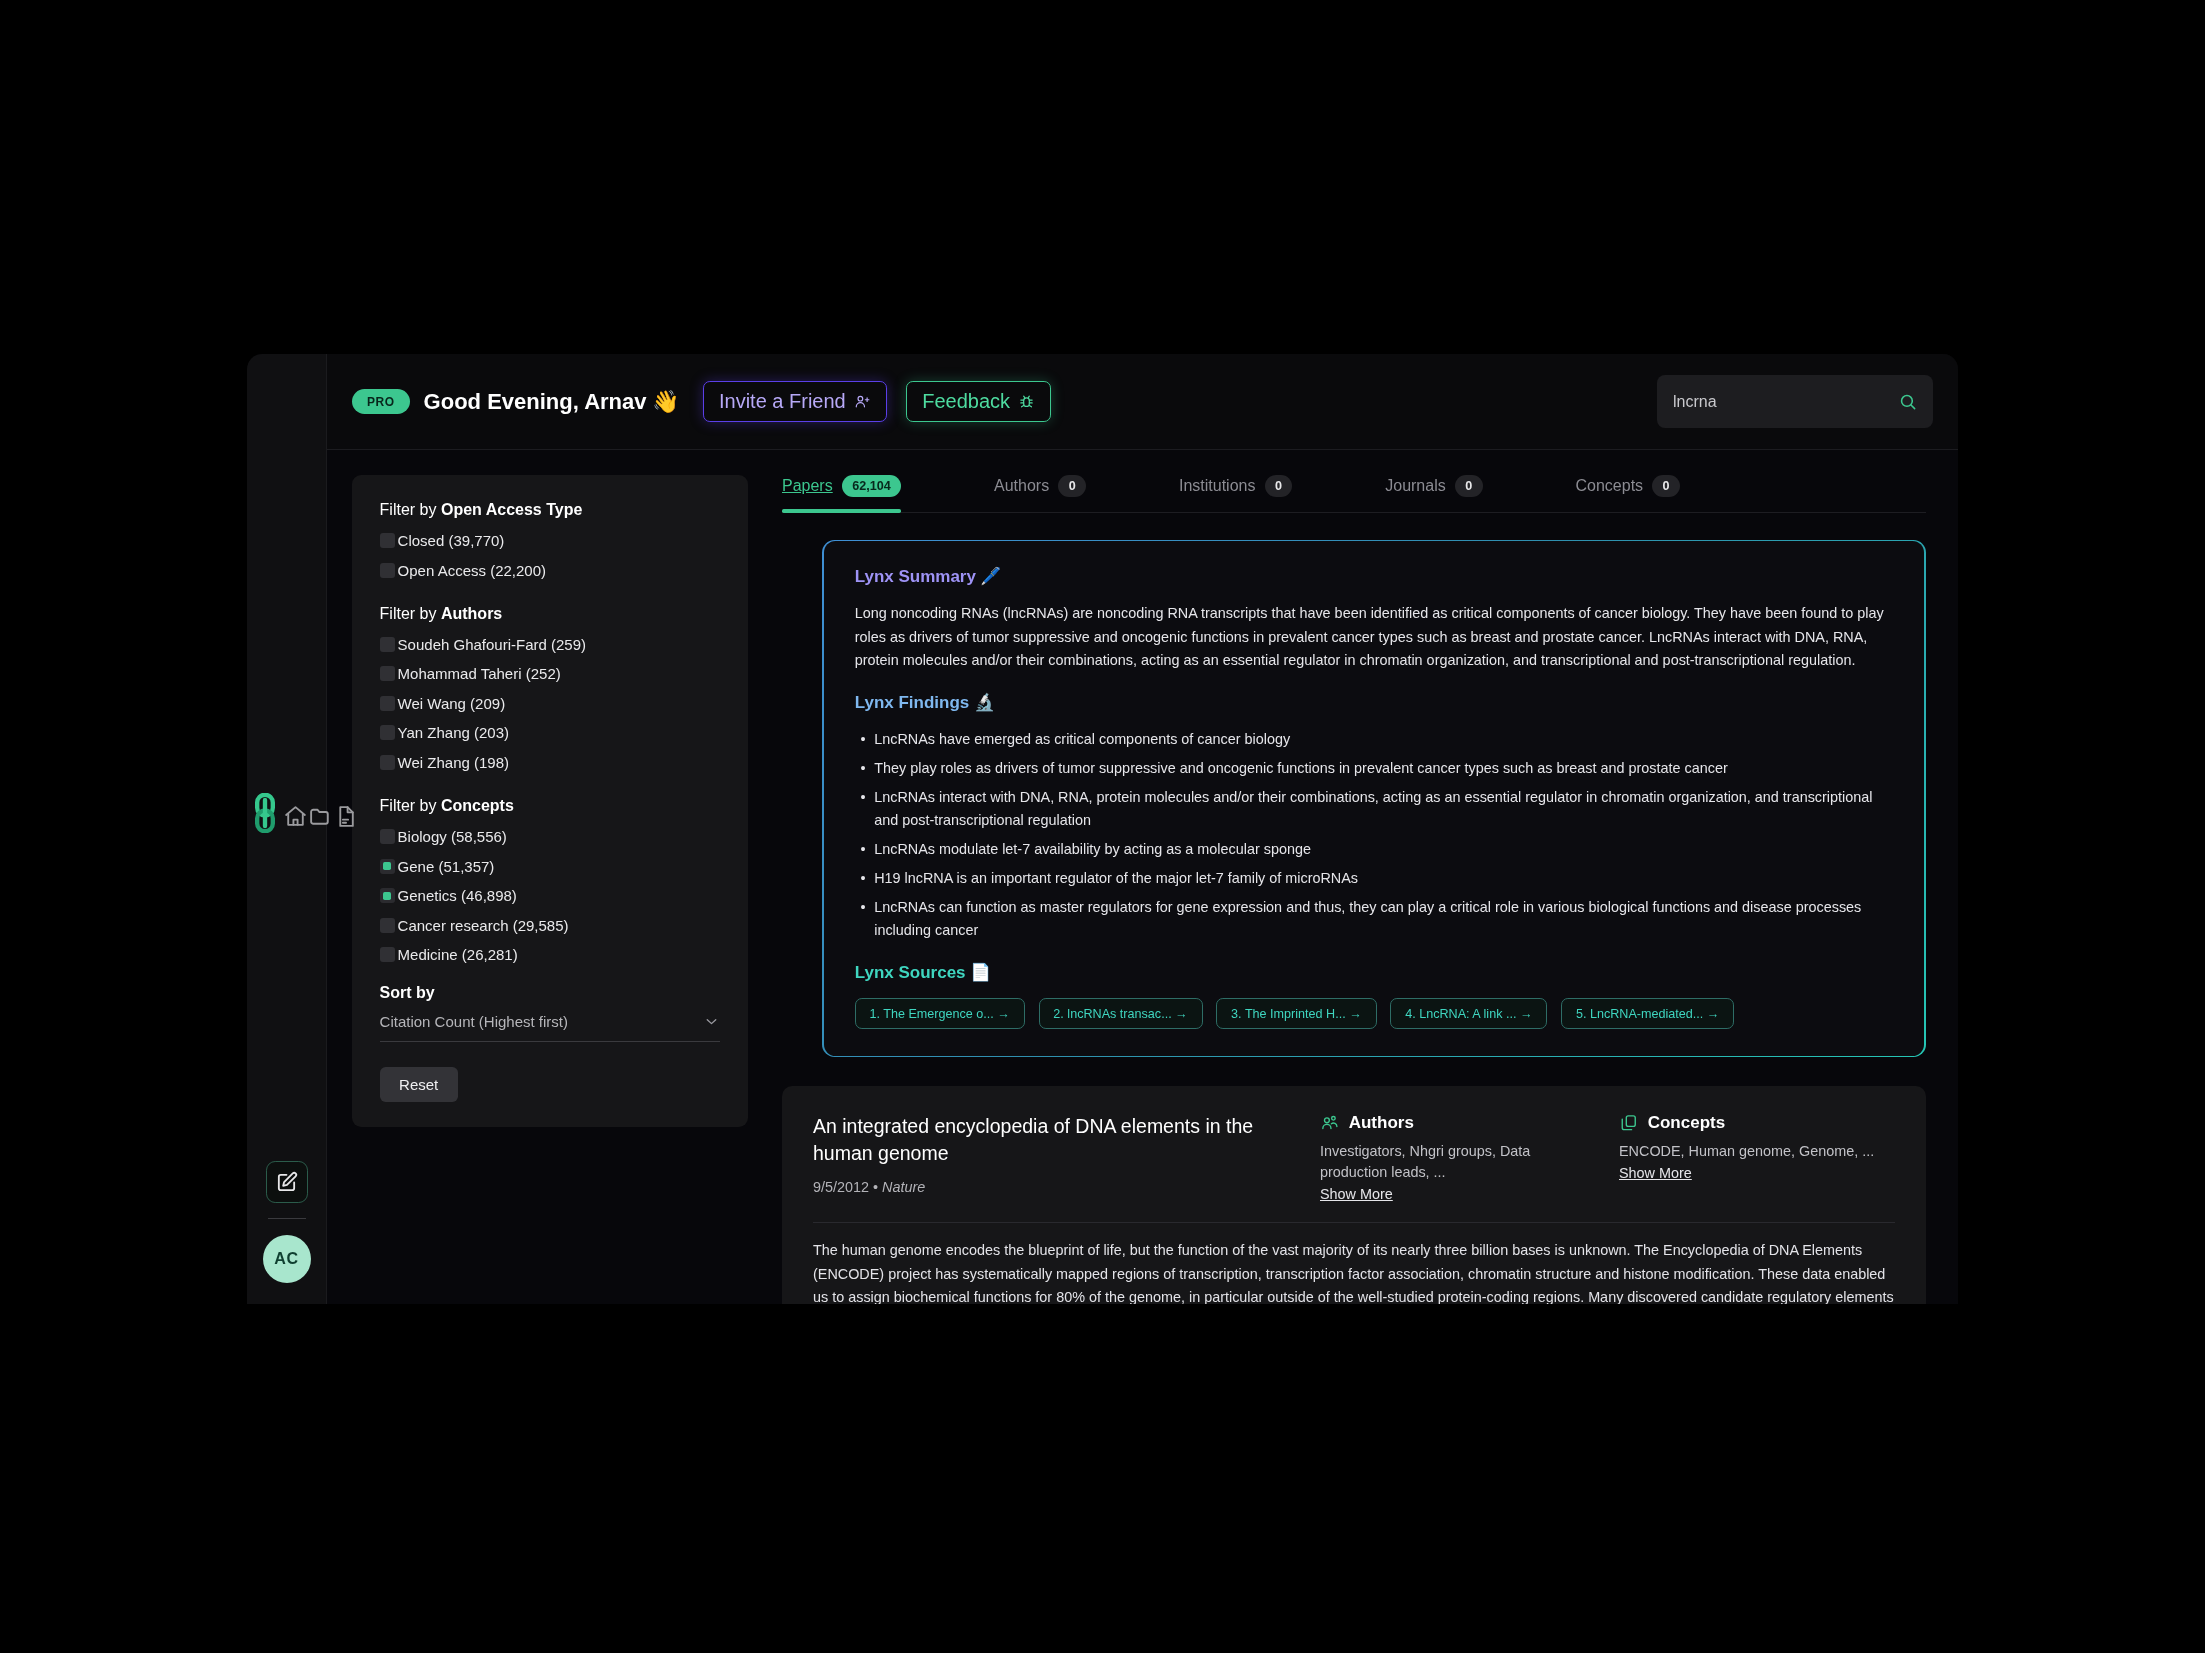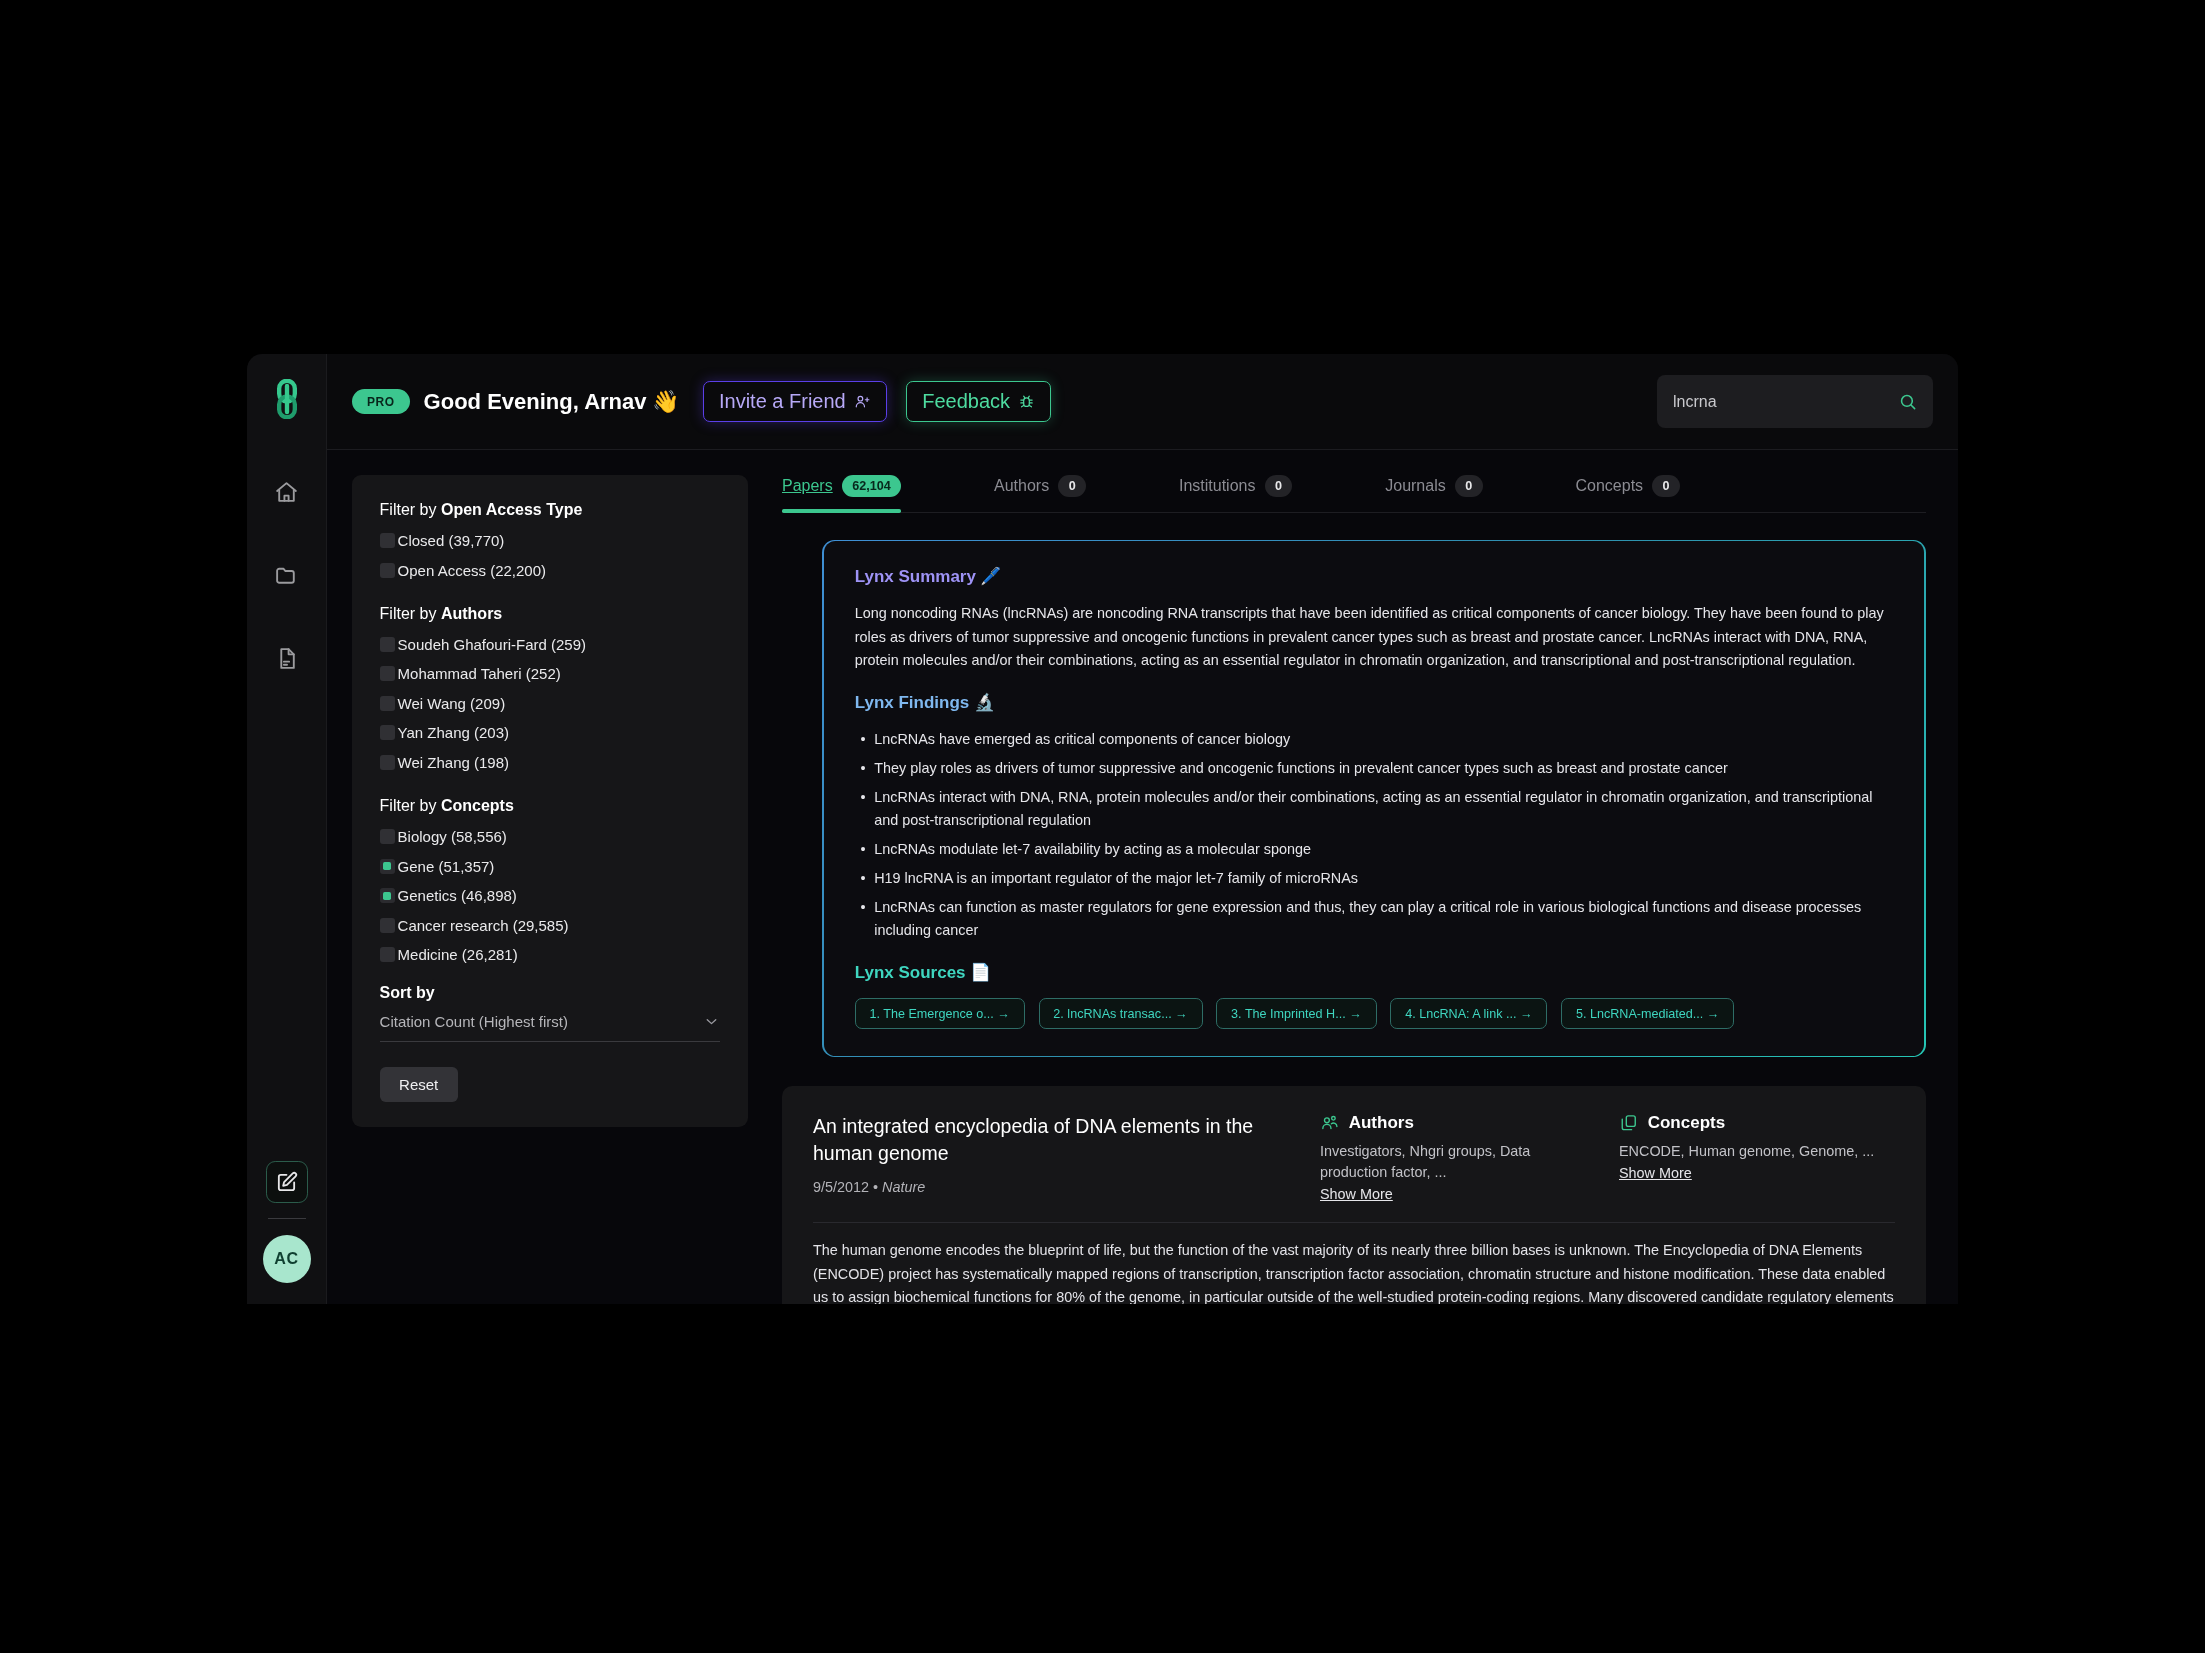--- a/index.html
+++ b/index.html
@@ -19,21 +19,21 @@
     border-radius: 15px 15px 0 0;
     display: flex;
     overflow: hidden;
   }
 
   
   #left-rail {
     width: 80px;
     background: #101012;
     border-right: 0.6px solid #1b1b1e;
-    display: flex; flex-direction: column;
+    display: flex; 
     align-items: center;
     padding-top: 25px;
     position: relative;
     border-radius: 15px 0 0 0;
   }
   .rail-logo { width: 36px; height: 40px; margin-bottom: 57px; }
   .rail-icon {
     width: 32px; height: 32px;
     margin-bottom: 51px;
     display: flex; align-items: center; justify-content: center;
@@ -492,21 +492,21 @@
                 <span>
                   <svg class="icon-svg" width="19.5" height="19.5" viewBox="0 0 24 24" fill="none" stroke="#3cc78f" stroke-width="1.7" stroke-linecap="round" stroke-linejoin="round">
                     <circle cx="8.5" cy="9" r="3"></circle>
                       <path d="M3.5 19a5 5 0 0 1 10 0"></path>
                     <circle cx="16.5" cy="6.5" r="2.2"></circle>
                       <path d="M14 13.2a4.3 4.3 0 0 1 6.8 3.5"></path>
                   </svg>
                 </span>
                 <span class="meta-head-text">Authors</span>
               </div>
-              <div class="meta-body">Investigators, Nhgri groups, Data production factor, ...</div>
+              <div class="meta-body">Investigators, Nhgri groups, Data production leads, ...</div>
               <span class="show-more">Show More</span>
             </div>
 
             <div class="meta-col">
               <div class="meta-head">
                 <span>
                   <svg class="icon-svg" width="19.5" height="19.5" viewBox="0 0 24 24" fill="none" stroke="#3cc78f" stroke-width="1.7" stroke-linecap="round" stroke-linejoin="round">
                     <rect x="9" y="3.5" width="11" height="13" rx="2.4"></rect>
                     <path d="M15.5 20.5H6.4A2.4 2.4 0 0 1 4 18.1V7.5"></path>
                   </svg>

